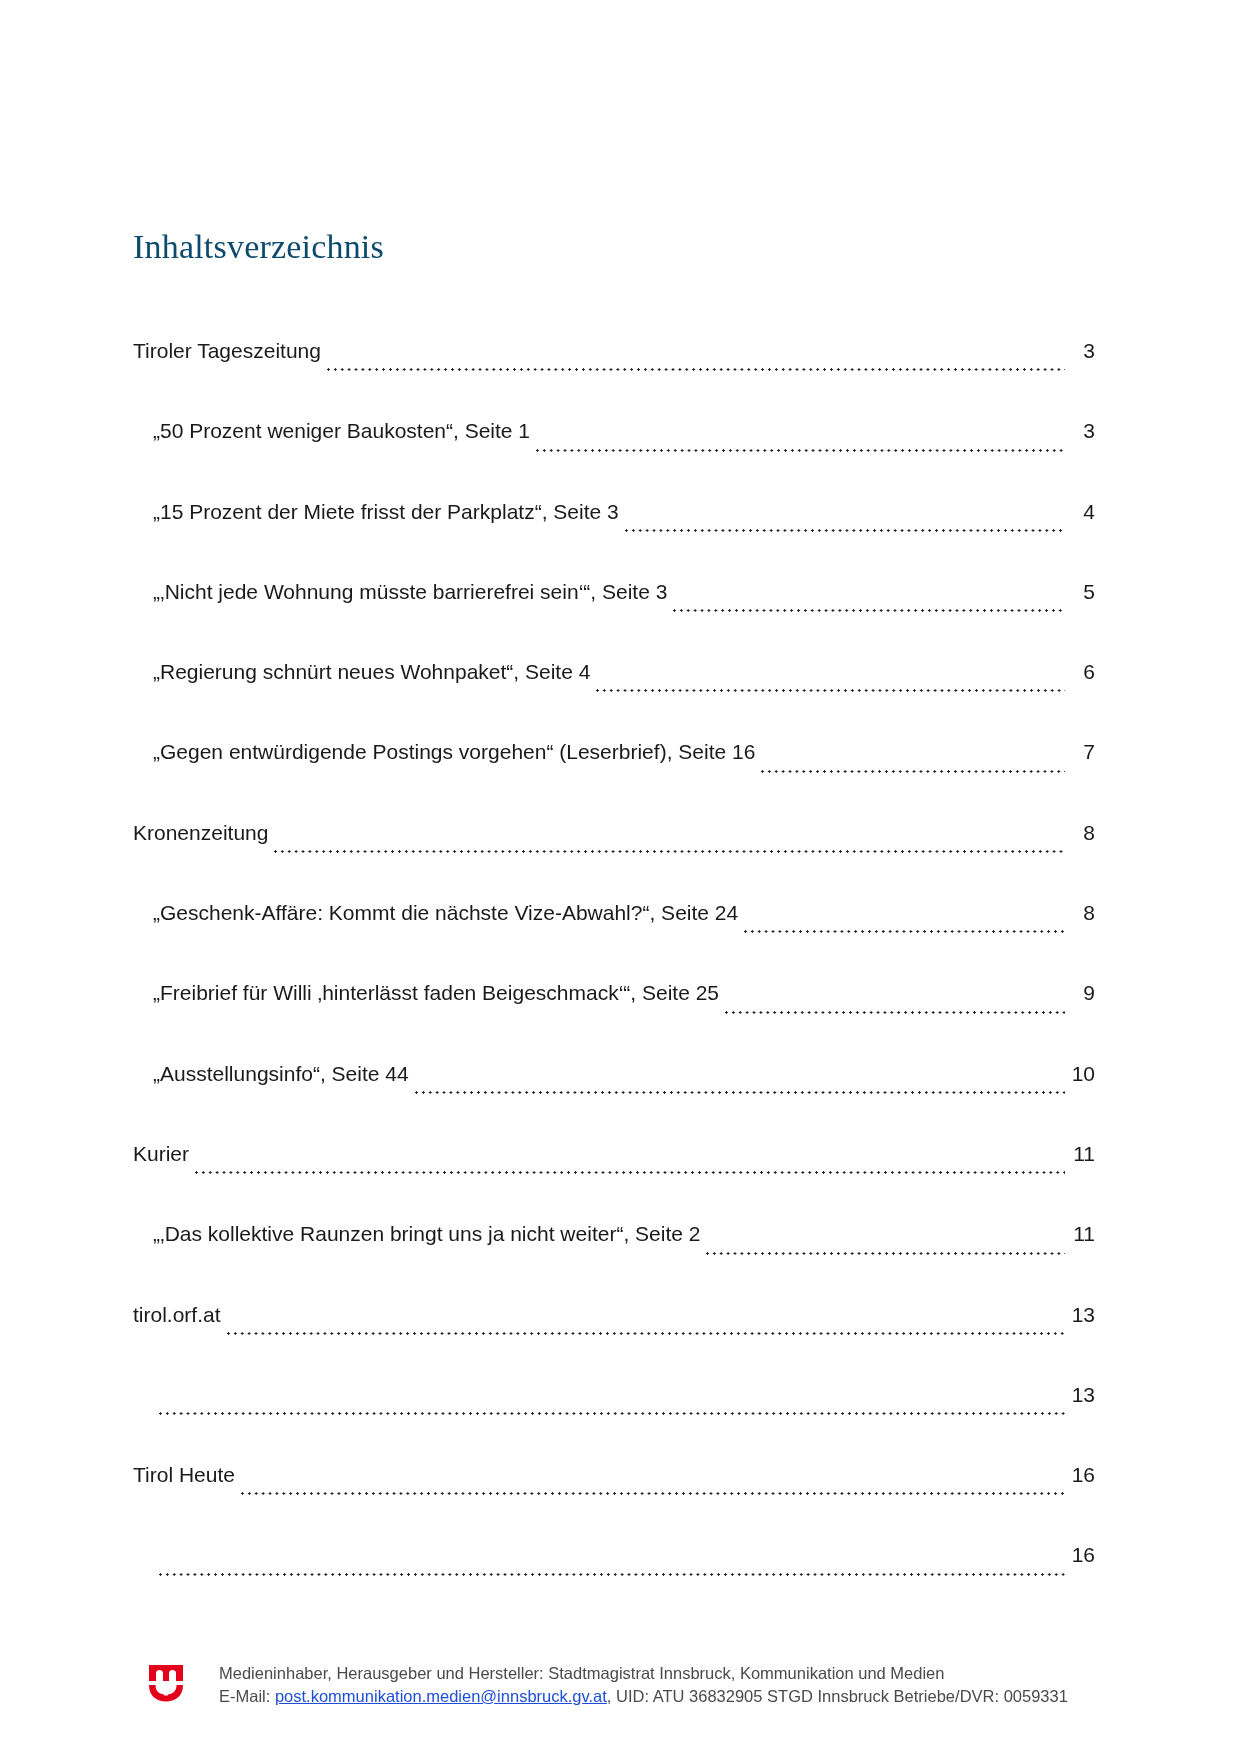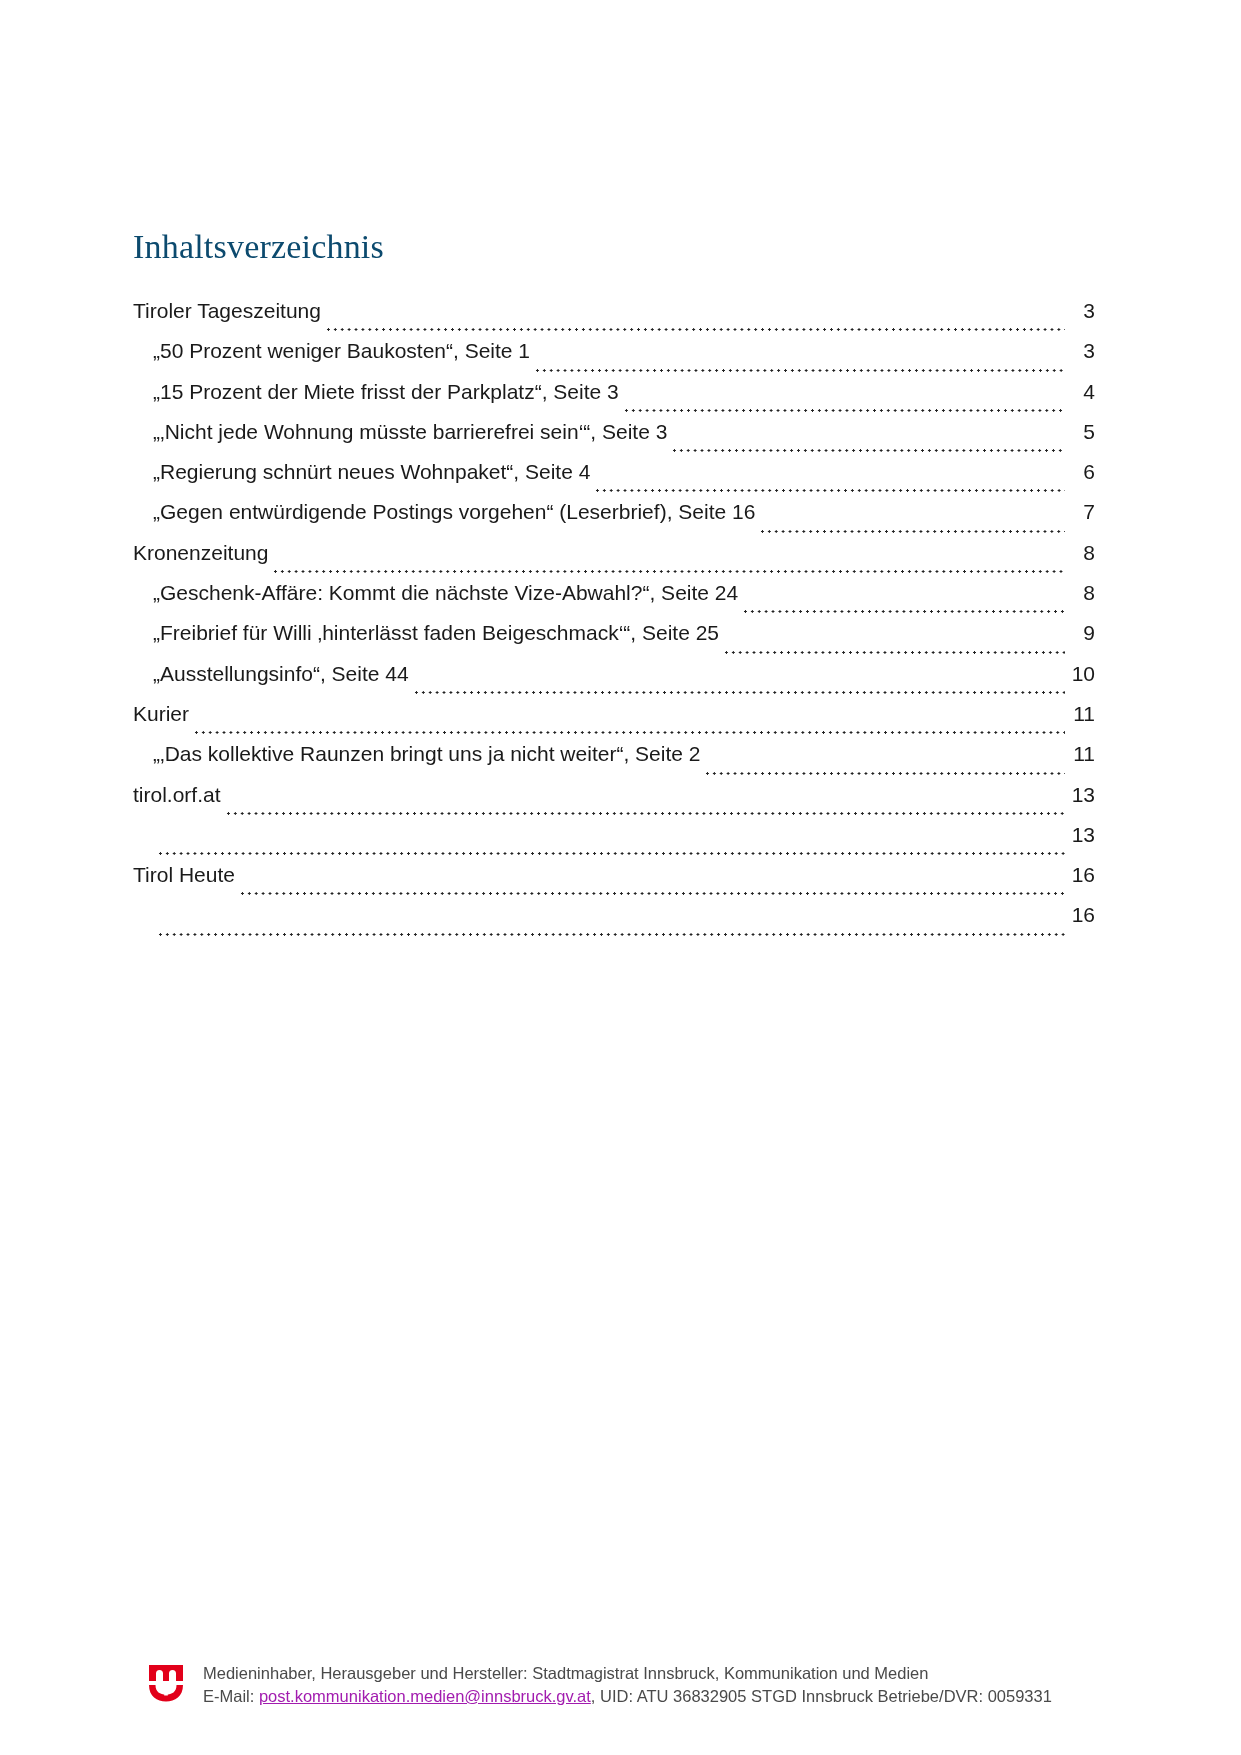--- a/index.html
+++ b/index.html
@@ -29,20 +29,21 @@
     left: 133px; top: 299px;
     width: 962px;
   }
   .toc-row {
     display: flex;
     align-items: baseline;
     height: 40.3px;
     font-size: 21px;
     color: #1a1a1a;
     cursor: pointer;
+    margin-top: 40px;
   }
   .toc-row.lvl2 { padding-left: 20px; }
   .toc-label { white-space: nowrap; flex: 0 0 auto; }
   .toc-dots {
     flex: 1 1 auto;
     align-self: flex-end;
     height: 3px;
     margin: 0 4px 8px 4px;
     background-image: radial-gradient(circle, #222 1.15px, rgba(0,0,0,0) 1.35px);
     background-size: 6.9px 3px;
@@ -54,31 +55,31 @@
     white-space: nowrap;
     min-width: 26px;
     text-align: right;
   }
 
   .footer {
     position: absolute;
     left: 149px; top: 1662px;
     display: flex;
     align-items: flex-start;
-    gap: 20px;
+    gap: 36px;
   }
   .footer-logo { flex: 0 0 auto; margin-top: 3px; }
   .footer-text {
     font-size: 16.5px;
     line-height: 23px;
     color: #4a4a4a;
     white-space: nowrap;
   }
   .footer-text a {
-    color: #a21caf;
+    color: #1d4ed8;
     text-decoration: underline;
   }
 </style>
 </head>
 <body>
 
 <div class="page">
 
   <h1 class="doc-title">Inhaltsverzeichnis</h1>
 

